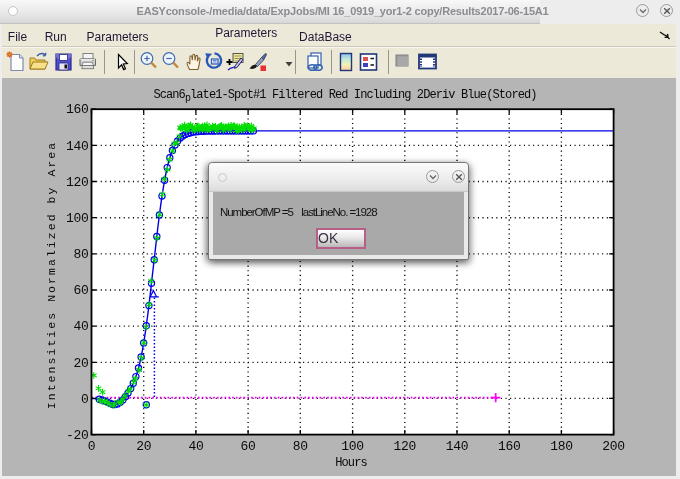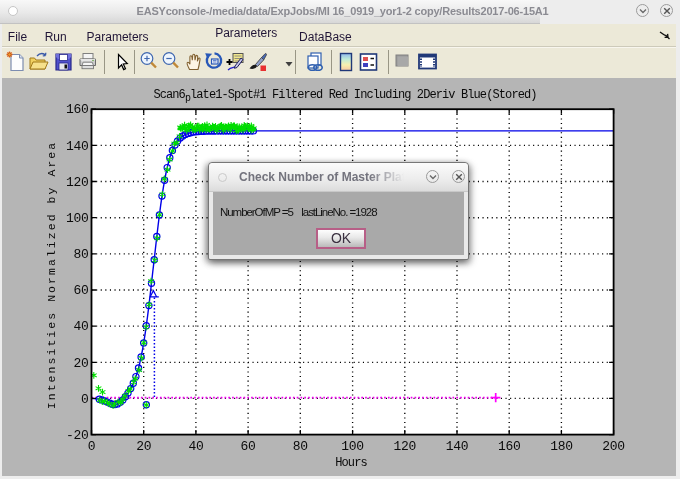--- a/index.html
+++ b/index.html
@@ -5,21 +5,21 @@
 .titlebar{position:absolute;left:0;top:0;width:540px;height:24px;background:linear-gradient(#f8f8f8,#e9e9e9 55%,#d7d7d7);border-bottom:1px solid #c2c2c2}
 .titletxt{position:absolute;left:2.5px;top:5px;width:680px;text-align:center;font-size:11px;font-weight:bold;color:#8b8b92;letter-spacing:-0.2px}
 .circbtn{position:absolute;border-radius:50%;border:1.4px solid #9a9a9a;background:transparent}
 .menubar{position:absolute;left:2px;top:24px;width:674px;height:23px;background:#ece9d8;font-size:12px;color:#211637}
 .toolbar{position:absolute;left:2px;top:47px;width:674px;height:31px;background:#ece9d8;border-top:1px solid #f8f6ee;box-shadow:0 -1px 0 #cdcaba}
 .figwrap{position:absolute;left:2px;top:78px;width:674px;height:398px;background:#b5b5b5}
 .dialog{position:absolute;left:208px;top:162px;width:261px;height:98px;background:#e9e9e9;border:1px solid #777;border-radius:4px 4px 2px 2px;box-shadow:-2px 2px 7px rgba(0,0,0,0.45),2px 3px 7px rgba(0,0,0,0.35)}
 .dtitle{position:absolute;left:0;top:0;width:100%;height:29px;background:linear-gradient(#fbfbfb,#ececec 60%,#dcdcdc);border-radius:4px 4px 0 0;border-bottom:1px solid #c8c8c8}
 .dtitletxt{position:absolute;left:30px;top:7px;font-size:12px;font-weight:bold;color:#73737d;white-space:nowrap;-webkit-mask-image:linear-gradient(to right,#000 130px,transparent 165px);mask-image:linear-gradient(to right,#000 130px,transparent 165px)}
 .dbody{position:absolute;left:4px;top:29px;width:251px;height:63px;background:#a9a9a9}
-.okbtn{position:absolute;left:103px;top:36px;width:50px;height:21px;border:2px solid #b75f87;background:linear-gradient(#fdfdfd,#e8e8e8 45%,#b9b9b9);font-size:14px;color:#3a3040;text-align:center;line-height:17px}
+.okbtn{position:absolute;left:103px;top:36px;width:50px;height:21px;border:2px solid #b75f87;background:linear-gradient(#fdfdfd,#e8e8e8 45%,#b9b9b9);font-size:14px;color:#3a3040;text-align:left;line-height:17px}
 </style></head><body>
 <div class="titlebar">
  <div class="titletxt">EASYconsole-/media/data/ExpJobs/MI 16_0919_yor1-2 copy/Results2017-06-15A1</div>
  <div class="circbtn" style="left:8px;top:6px;width:10px;height:10px;border-color:#c6c6c6;background:#fff"></div>
  <div class="circbtn" style="left:636px;top:4px;width:13px;height:13px"></div>
  <svg style="position:absolute;left:639px;top:7px" width="8" height="8" viewBox="0 0 8 8">
       <path d="M1 2.5 L4 5.5 L7 2.5" fill="none" stroke="#6a6a6a" stroke-width="1.4"></path>
     </svg>
  <div class="circbtn" style="left:660px;top:4px;width:13px;height:13px"></div>
  <svg style="position:absolute;left:663px;top:7px" width="8" height="8" viewBox="0 0 8 8">
@@ -243,21 +243,20 @@
       <text x="561.4" y="450" text-anchor="middle">180</text>
       <text x="613.6" y="450" text-anchor="middle">200</text>
     </g>
 <text x="351" y="466" text-anchor="middle" style="font-family:&quot;Liberation Mono&quot;,monospace;font-size:12px;letter-spacing:-0.9px;fill:#0a0a0a">Hours</text>
 <text x="55" y="275" text-anchor="middle" transform="rotate(-90 55 275)" style="font-family:&quot;Liberation Mono&quot;,monospace;font-size:11.5px;letter-spacing:2.05px;fill:#0a0a0a">Intensities Normalized by Area</text>
 <text x="345" y="98" text-anchor="middle" style="font-family:&quot;Liberation Mono&quot;,monospace;font-size:12px;letter-spacing:-0.9px;fill:#0a0a0a">Scan6<tspan dy="2.5" font-size="10px">p</tspan><tspan dy="-2.5">late1-Spot#1 Filtered Red Including 2Deriv Blue(Stored)</tspan></text>
 </svg>
 <div class="dialog">
  <div class="dtitle">
   <div class="circbtn" style="left:9px;top:10px;width:9px;height:9px;border-color:#c9c9c9"></div>
-  <div class="dtitletxt">Check Number of Master Plate</div>
   <div class="circbtn" style="left:217px;top:7px;width:13px;height:13px"></div>
   <svg style="position:absolute;left:220px;top:10px" width="8" height="8" viewBox="0 0 8 8">
         <path d="M1 2.5 L4 5.5 L7 2.5" fill="none" stroke="#6a6a6a" stroke-width="1.4"></path>
       </svg>
   <div class="circbtn" style="left:242.5px;top:7px;width:13px;height:13px"></div>
   <svg style="position:absolute;left:245.5px;top:10px" width="8" height="8" viewBox="0 0 8 8">
         <path d="M1.2 1.2 L6.8 6.8 M6.8 1.2 L1.2 6.8" fill="none" stroke="#555" stroke-width="1.4"></path>
       </svg>
  </div>
  <div class="dbody">

